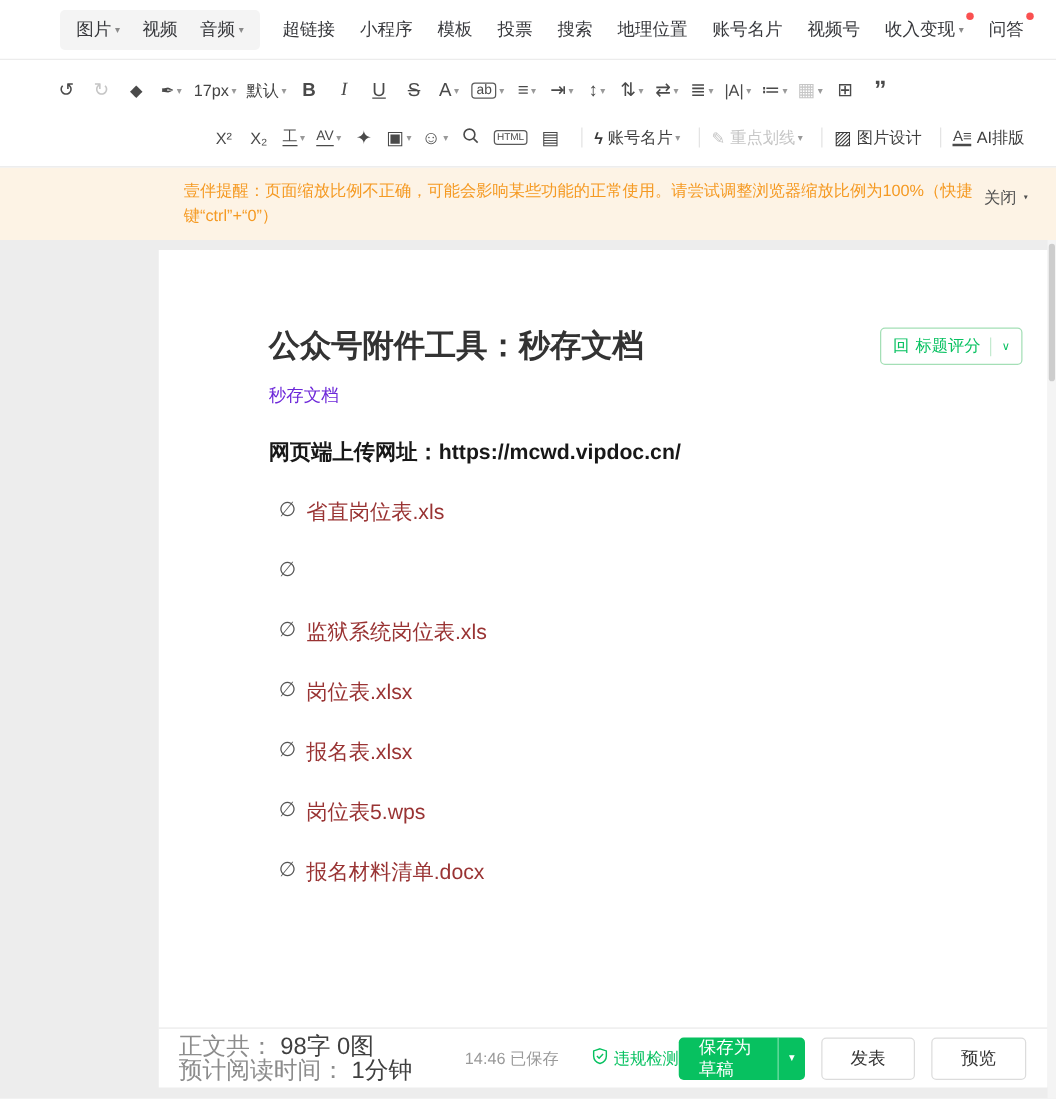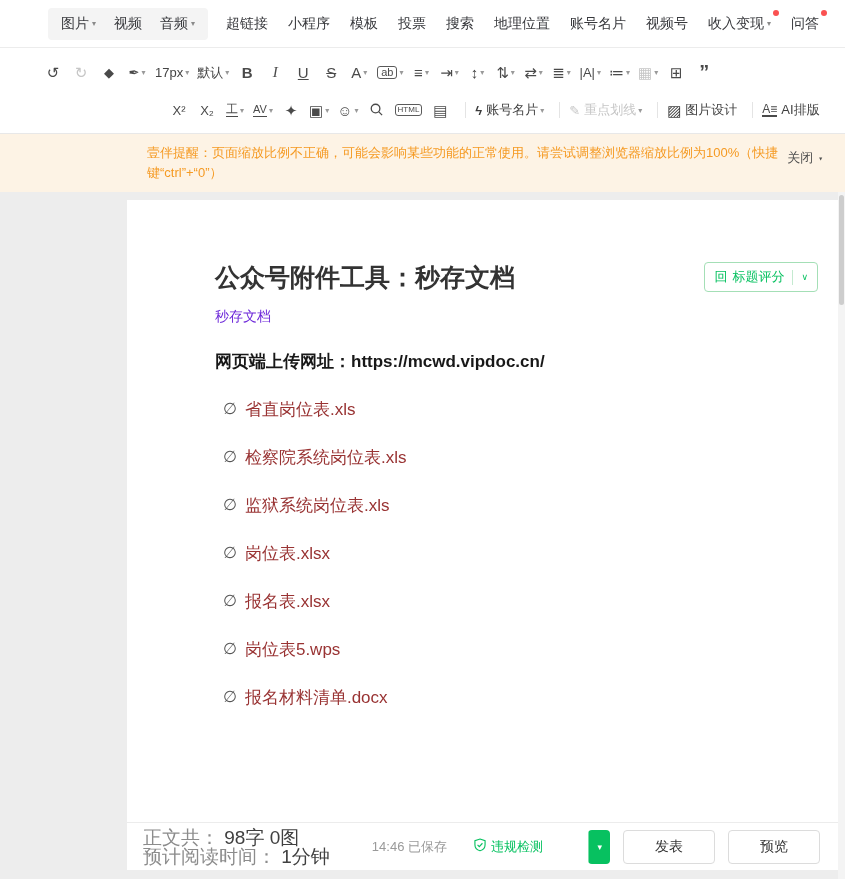--- a/index.html
+++ b/index.html
@@ -305,21 +305,20 @@
         <div class="author">秒存文档</div>
         <div class="lead">网页端上传网址：https://mcwd.vipdoc.cn/</div>
 
         <div class="attachments">
           <div class="attach-row">
             <span class="attach-icon">∅</span>
             <span>省直岗位表.xls</span>
           </div>
           <div class="attach-row">
             <span class="attach-icon">∅</span>
-            <span>检察院系统岗位表.xls</span>
           </div>
           <div class="attach-row">
             <span class="attach-icon">∅</span>
             <span>监狱系统岗位表.xls</span>
           </div>
           <div class="attach-row">
             <span class="attach-icon">∅</span>
             <span>岗位表.xlsx</span>
           </div>
           <div class="attach-row">
@@ -354,20 +353,21 @@
         <span>
           <svg width="14" height="14" viewBox="0 0 16 16">
               <path d="M8 1.2l5.8 1.9v4.6c0 3.4-2.4 5.9-5.8 6.9-3.4-1-5.8-3.5-5.8-6.9V3.1z" fill="none" stroke="#07c160" stroke-width="1.3"></path>
               <path d="M5.2 7.8l2 2 3.6-3.8" fill="none" stroke="#07c160" stroke-width="1.3"></path>
             </svg>
         </span>
         <span>违规检测</span>
       </div>
       <div class="btns">
         <div class="btn-green">
+          <span class="btn-green-main">保存为草稿</span>
           <span class="btn-green-caret">
               <span>▾</span>
             </span>
         </div>
         <button class="btn-plain">发表</button>
         <button class="btn-plain">预览</button>
       </div>
     </div>
 
     <div class="scrollbar">

